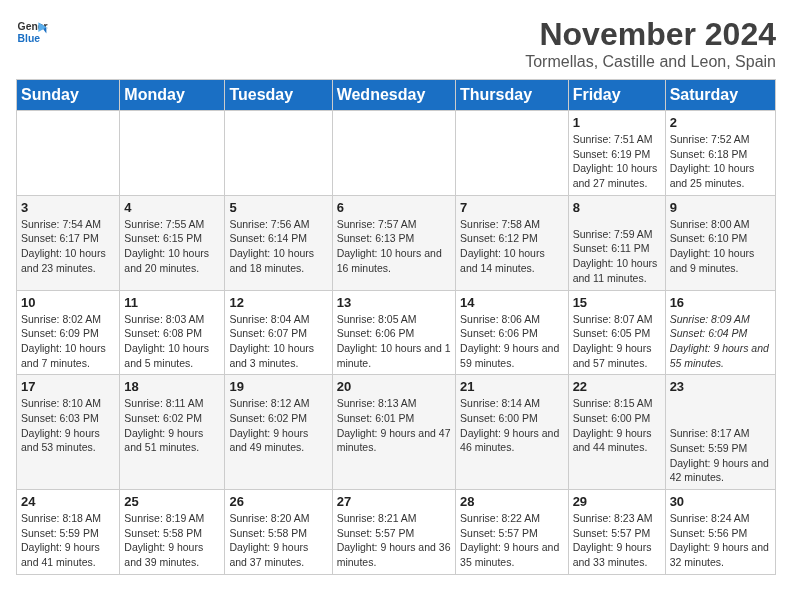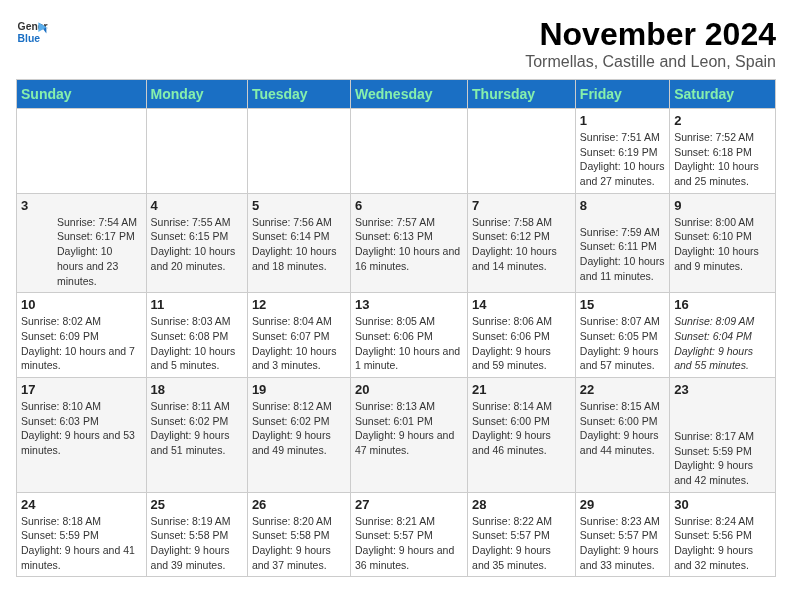--- a/index.html
+++ b/index.html
@@ -24,37 +24,37 @@
     .logo-icon {
       width: 32px;
       height: 32px;
     }
     .title-area {
       text-align: right;
     }
     .month-title {
       font-size: 32px;
       font-weight: bold;
-      color: #000000;
+      color: #404040;
     }
     .location-title {
       font-size: 16px;
       color: #555;
     }
     table {
       width: 100%;
       border-collapse: collapse;
       font-size: 11px;
     }
     thead tr th {
       background: #1a6fc4;
-      color: #86efac;
+      color: #ffffff;
       padding: 6px 4px;
       text-align: left;
-      font-size: 14px;
+      font-size: 16px;
       font-weight: bold;
       border: 1px solid #ccc;
     }
     tbody tr td {
       vertical-align: top;
       border: 1px solid #ccc;
       padding: 4px;
       height: 80px;
       background: #fff;
     }
@@ -122,21 +122,21 @@
         <td>
           <div class="day-num">2</div>
           <div class="day-info" style="white-space: pre-line;">Sunrise: 7:52 AM
 Sunset: 6:18 PM
 Daylight: 10 hours and 25 minutes.</div>
         </td>
       </tr>
       <tr>
         <td>
           <div class="day-num">3</div>
-          <div class="day-info" style="white-space: pre-line; margin-left: 36px;">Sunrise: 7:54 AM
+          <div class="day-info" style="white-space: pre-line;">Sunrise: 7:54 AM
 Sunset: 6:17 PM
 Daylight: 10 hours and 23 minutes.</div>
         </td>
         <td>
           <div class="day-num">4</div>
           <div class="day-info" style="white-space: pre-line;">Sunrise: 7:55 AM
 Sunset: 6:15 PM
 Daylight: 10 hours and 20 minutes.</div>
         </td>
         <td>

